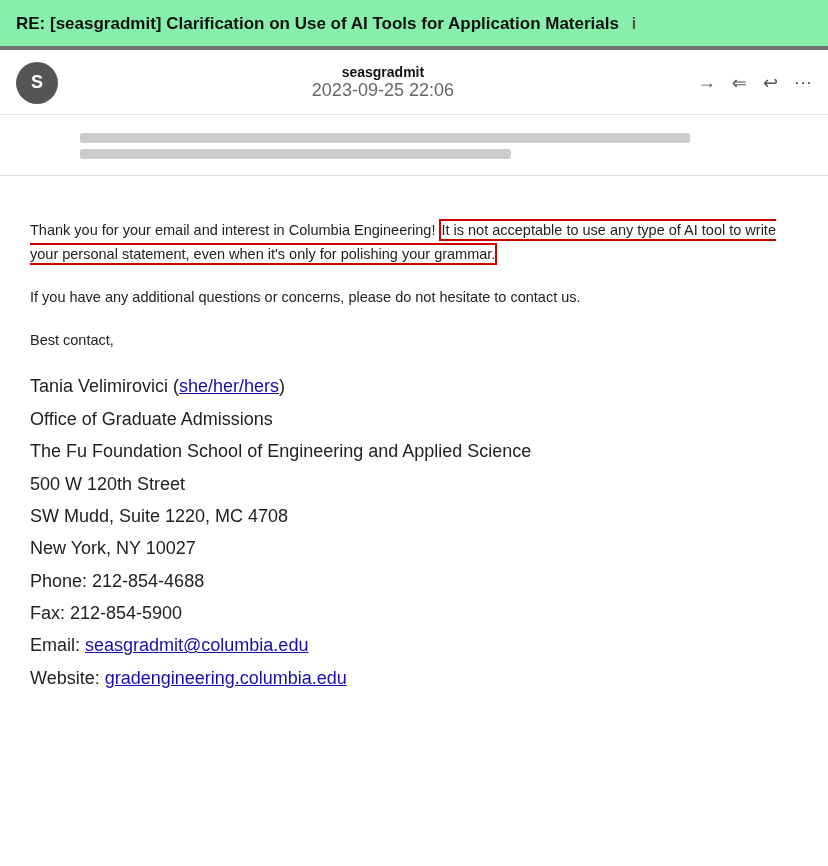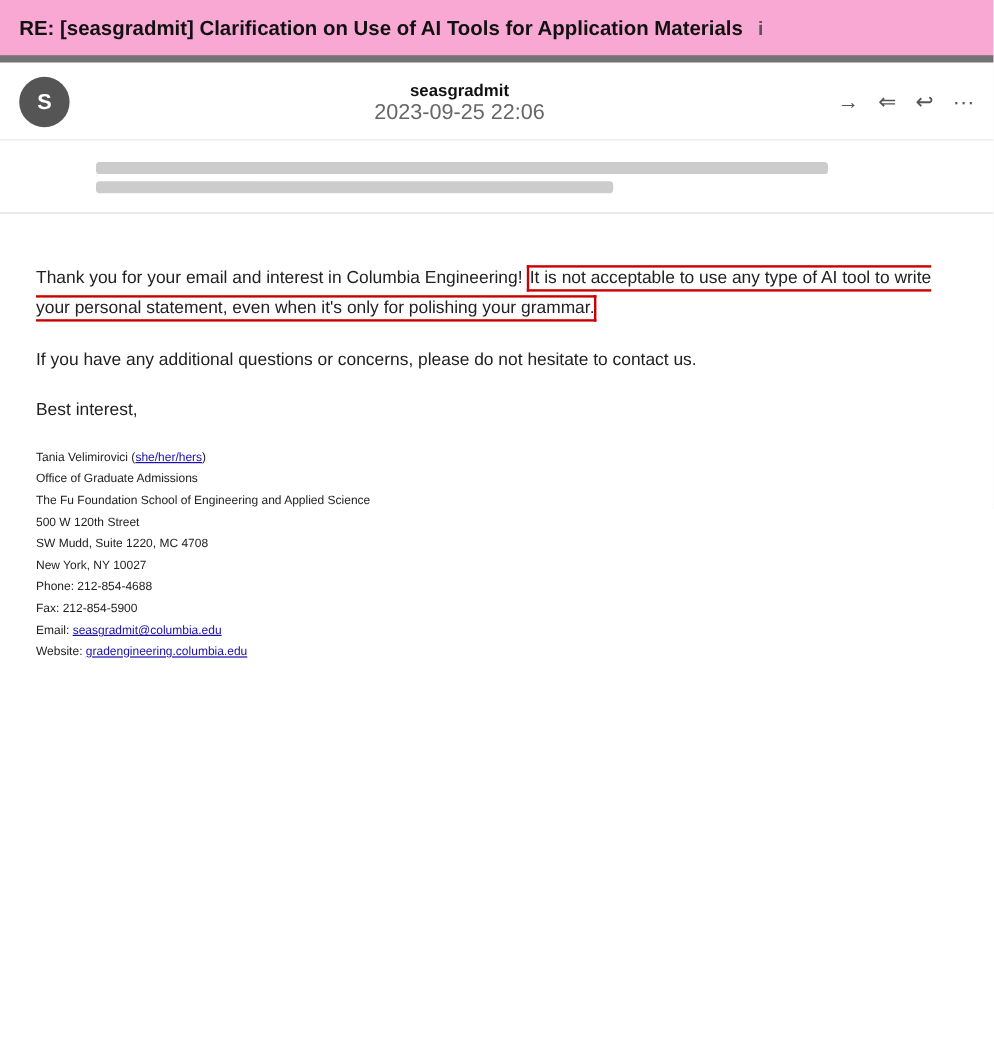--- a/index.html
+++ b/index.html
@@ -17,22 +17,22 @@
 
     .email-container {
       background: #ffffff;
       width: 828px;
       min-height: 866px;
       padding: 0;
     }
 
     .email-header {
       padding: 12px 16px 10px 16px;
-      border-bottom: 6px solid #737373;
-      background: #f9a8d4;
+      border-bottom: 4px solid #737373;
+      background: #86efac;
     }
 
     .email-subject {
       font-size: 17px;
       font-weight: bold;
       color: #111;
       line-height: 1.4;
     }
 
     .email-meta-row {
@@ -105,21 +105,21 @@
 
     .paragraph {
       margin-bottom: 18px;
     }
 
     .signature-block {
       margin-top: 8px;
     }
 
     .signature-line {
-      font-size: 10px;
+      font-size: 18px;
       color: #222;
       line-height: 1.8;
     }
 
     .link-text {
       color: #1a0dab;
       text-decoration: underline;
       cursor: pointer;
     }
 
@@ -179,21 +179,21 @@
   <hr style="border: none; border-top: 1px solid #ddd; margin: 12px 0;">
 
   <div class="email-body">
 
     <div class="paragraph email-text">
       <span>Thank you for your email and interest in Columbia Engineering! </span><span class="highlighted-text">It is not acceptable to use any type of AI tool to write your personal statement, even when it's only for polishing your grammar.</span>
     </div>
 
     <div class="paragraph email-text">If you have any additional questions or concerns, please do not hesitate to contact us.</div>
 
-    <div class="paragraph email-text">Best interest,</div>
+    <div class="paragraph email-text">Best contact,</div>
 
     <div class="signature-block">
       <div class="signature-line">
         <span>Tania Velimirovici (</span><span class="link-text">she/her/hers</span><span>)</span>
       </div>
       <div class="signature-line">Office of Graduate Admissions</div>
       <div class="signature-line">The Fu Foundation School of Engineering and Applied Science</div>
       <div class="signature-line">500 W 120th Street</div>
       <div class="signature-line">SW Mudd, Suite 1220, MC 4708</div>
       <div class="signature-line">New York, NY 10027</div>

